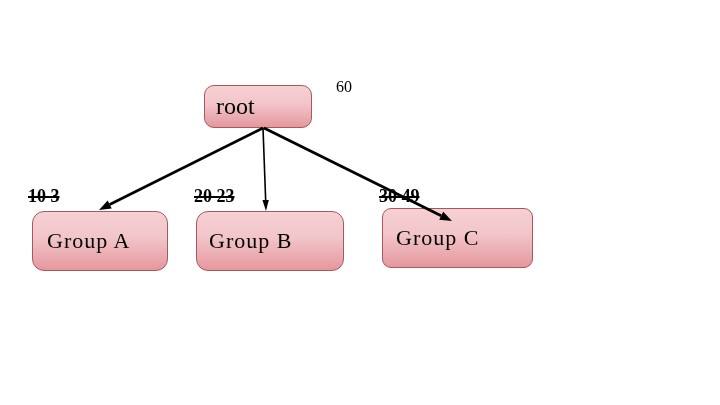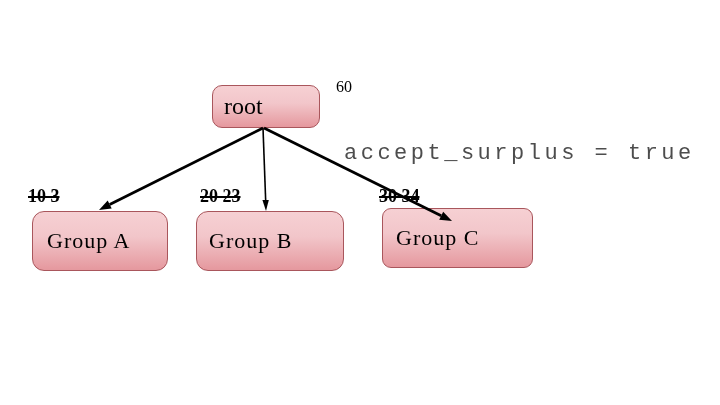--- a/index.html
+++ b/index.html
@@ -24,34 +24,34 @@
   .arrowhead{fill:var(--edge-color);stroke:none;}
 
   
   .node{
     position:absolute;z-index:2;box-sizing:border-box;
     border:1.4px solid var(--node-border);
     background:linear-gradient(to bottom, var(--node-top) 0%, #f2c6ca 42%, var(--node-bottom) 100%);
     display:flex;align-items:center;
     color:var(--label-color);
   }
-  #root-node{left:212px;top:85px;width:108px;height:43px;border-radius:10px;
+  #root-node{left:204px;top:85px;width:108px;height:43px;border-radius:10px;
     font-size:24px;padding-left:11px;}
   .group-node{height:60px;border-radius:12px;font-size:22px;letter-spacing:1px;}
   #group-a{left:32px;top:211px;width:136px;padding-left:14px;}
   #group-b{left:196px;top:211px;width:148px;padding-left:12px;}
   #group-c{left:382px;top:208px;width:151px;padding-left:13px;border-radius:9px;}
 
   
   .float-label{position:absolute;z-index:4;color:var(--label-color);white-space:pre;}
   #root-value{left:336px;top:78px;font-size:16px;}
   .quota{font-size:18px;font-weight:bold;top:186px;
     text-decoration:line-through;text-decoration-thickness:1.6px;}
   #quota-a{left:28px;}
-  #quota-b{left:200px;}
+  #quota-b{left:194px;}
   #quota-c{left:379px;z-index:2;}
   #condition{left:344px;top:141px;font-size:22px;color:var(--cond-color);
     font-family:"Liberation Mono", monospace;letter-spacing:3.5px;}
 </style>
 </head>
 <body>
 
 <div id="stage">
 
   <svg id="edges" viewBox="0 0 720 405" xmlns="http://www.w3.org/2000/svg">
@@ -65,25 +65,24 @@
     <line class="edge edge-thick" x1="264" y1="128" x2="441.2" y2="215.7"></line>
     <polygon class="arrowhead" points="452,221 439.2,219.7 443.2,211.7"></polygon>
   </svg>
 
   <div class="node" id="root-node">
     <span>root</span>
   </div>
 
   <span class="float-label" id="root-value">60</span>
 
-  <span class="float-label" id="condition">accept_surplus = true</span>
 
   <span class="float-label quota" id="quota-a">10 3</span>
   <span class="float-label quota" id="quota-b">20 23</span>
-  <span class="float-label quota" id="quota-c">30 34</span>
+  <span class="float-label quota" id="quota-c">30 49</span>
 
   <div class="node group-node" id="group-a">
     <span>Group A</span>
   </div>
   <div class="node group-node" id="group-b">
     <span>Group B</span>
   </div>
   <div class="node group-node" id="group-c">
     <span>Group C</span>
   </div>

